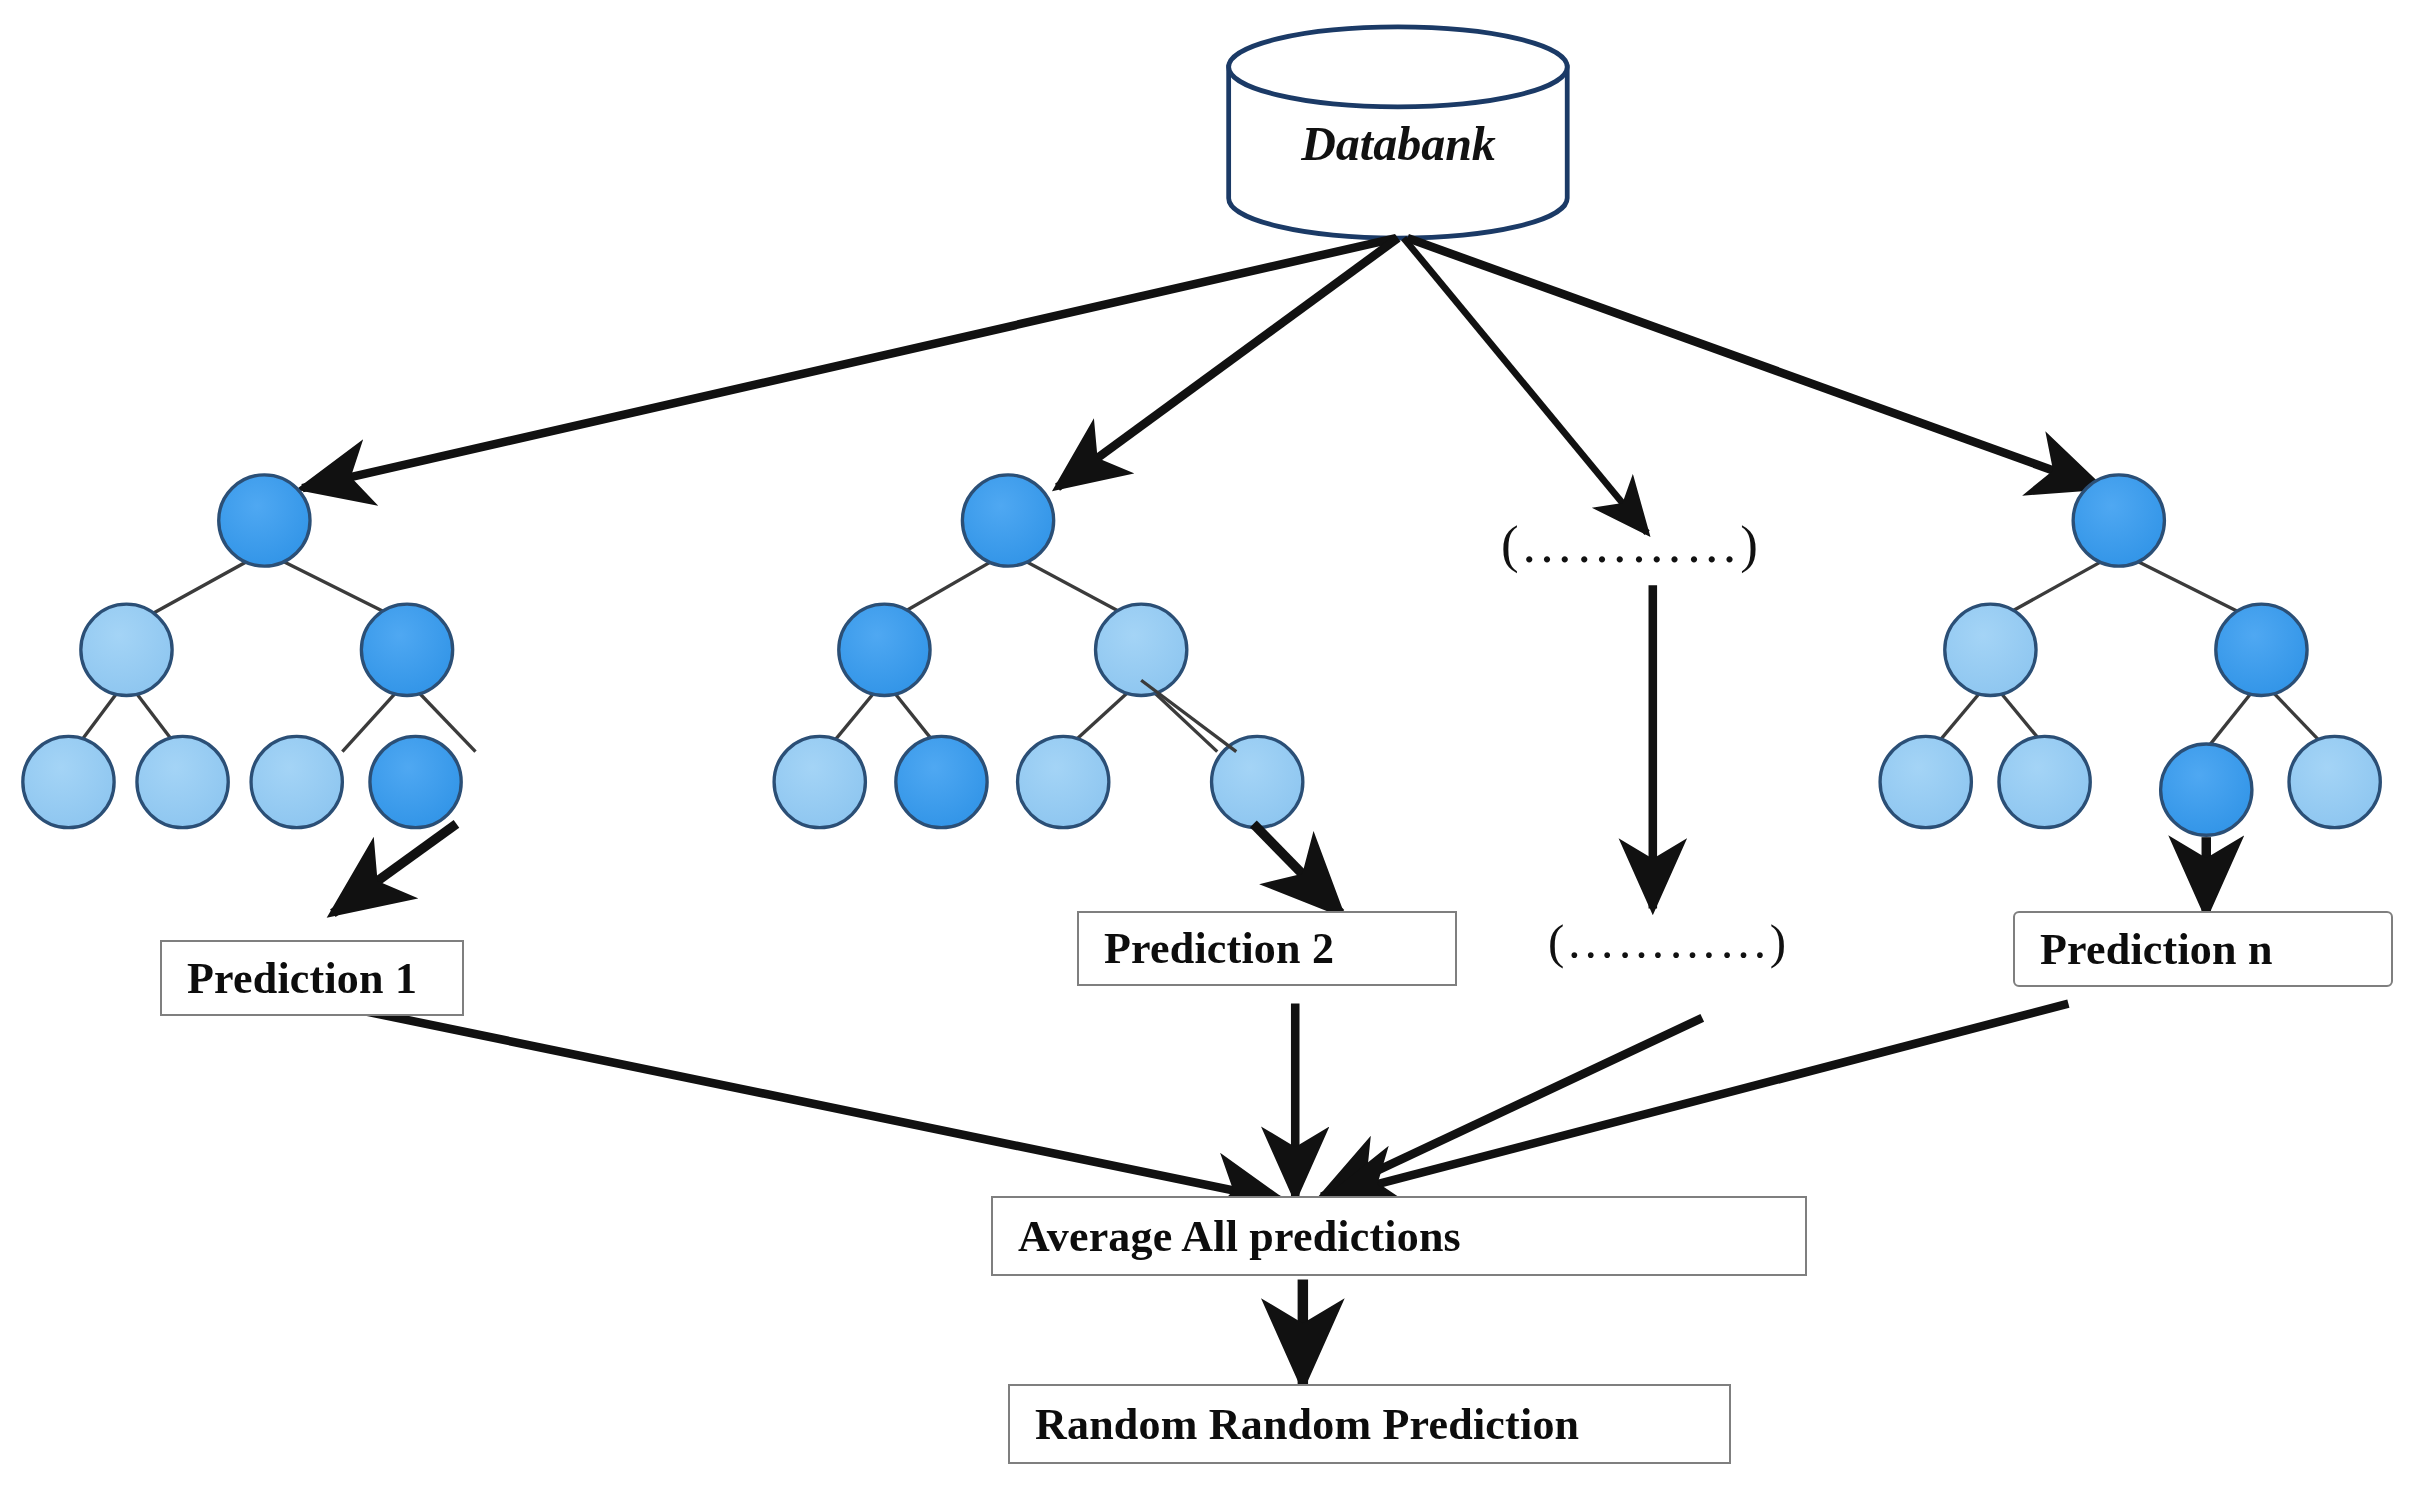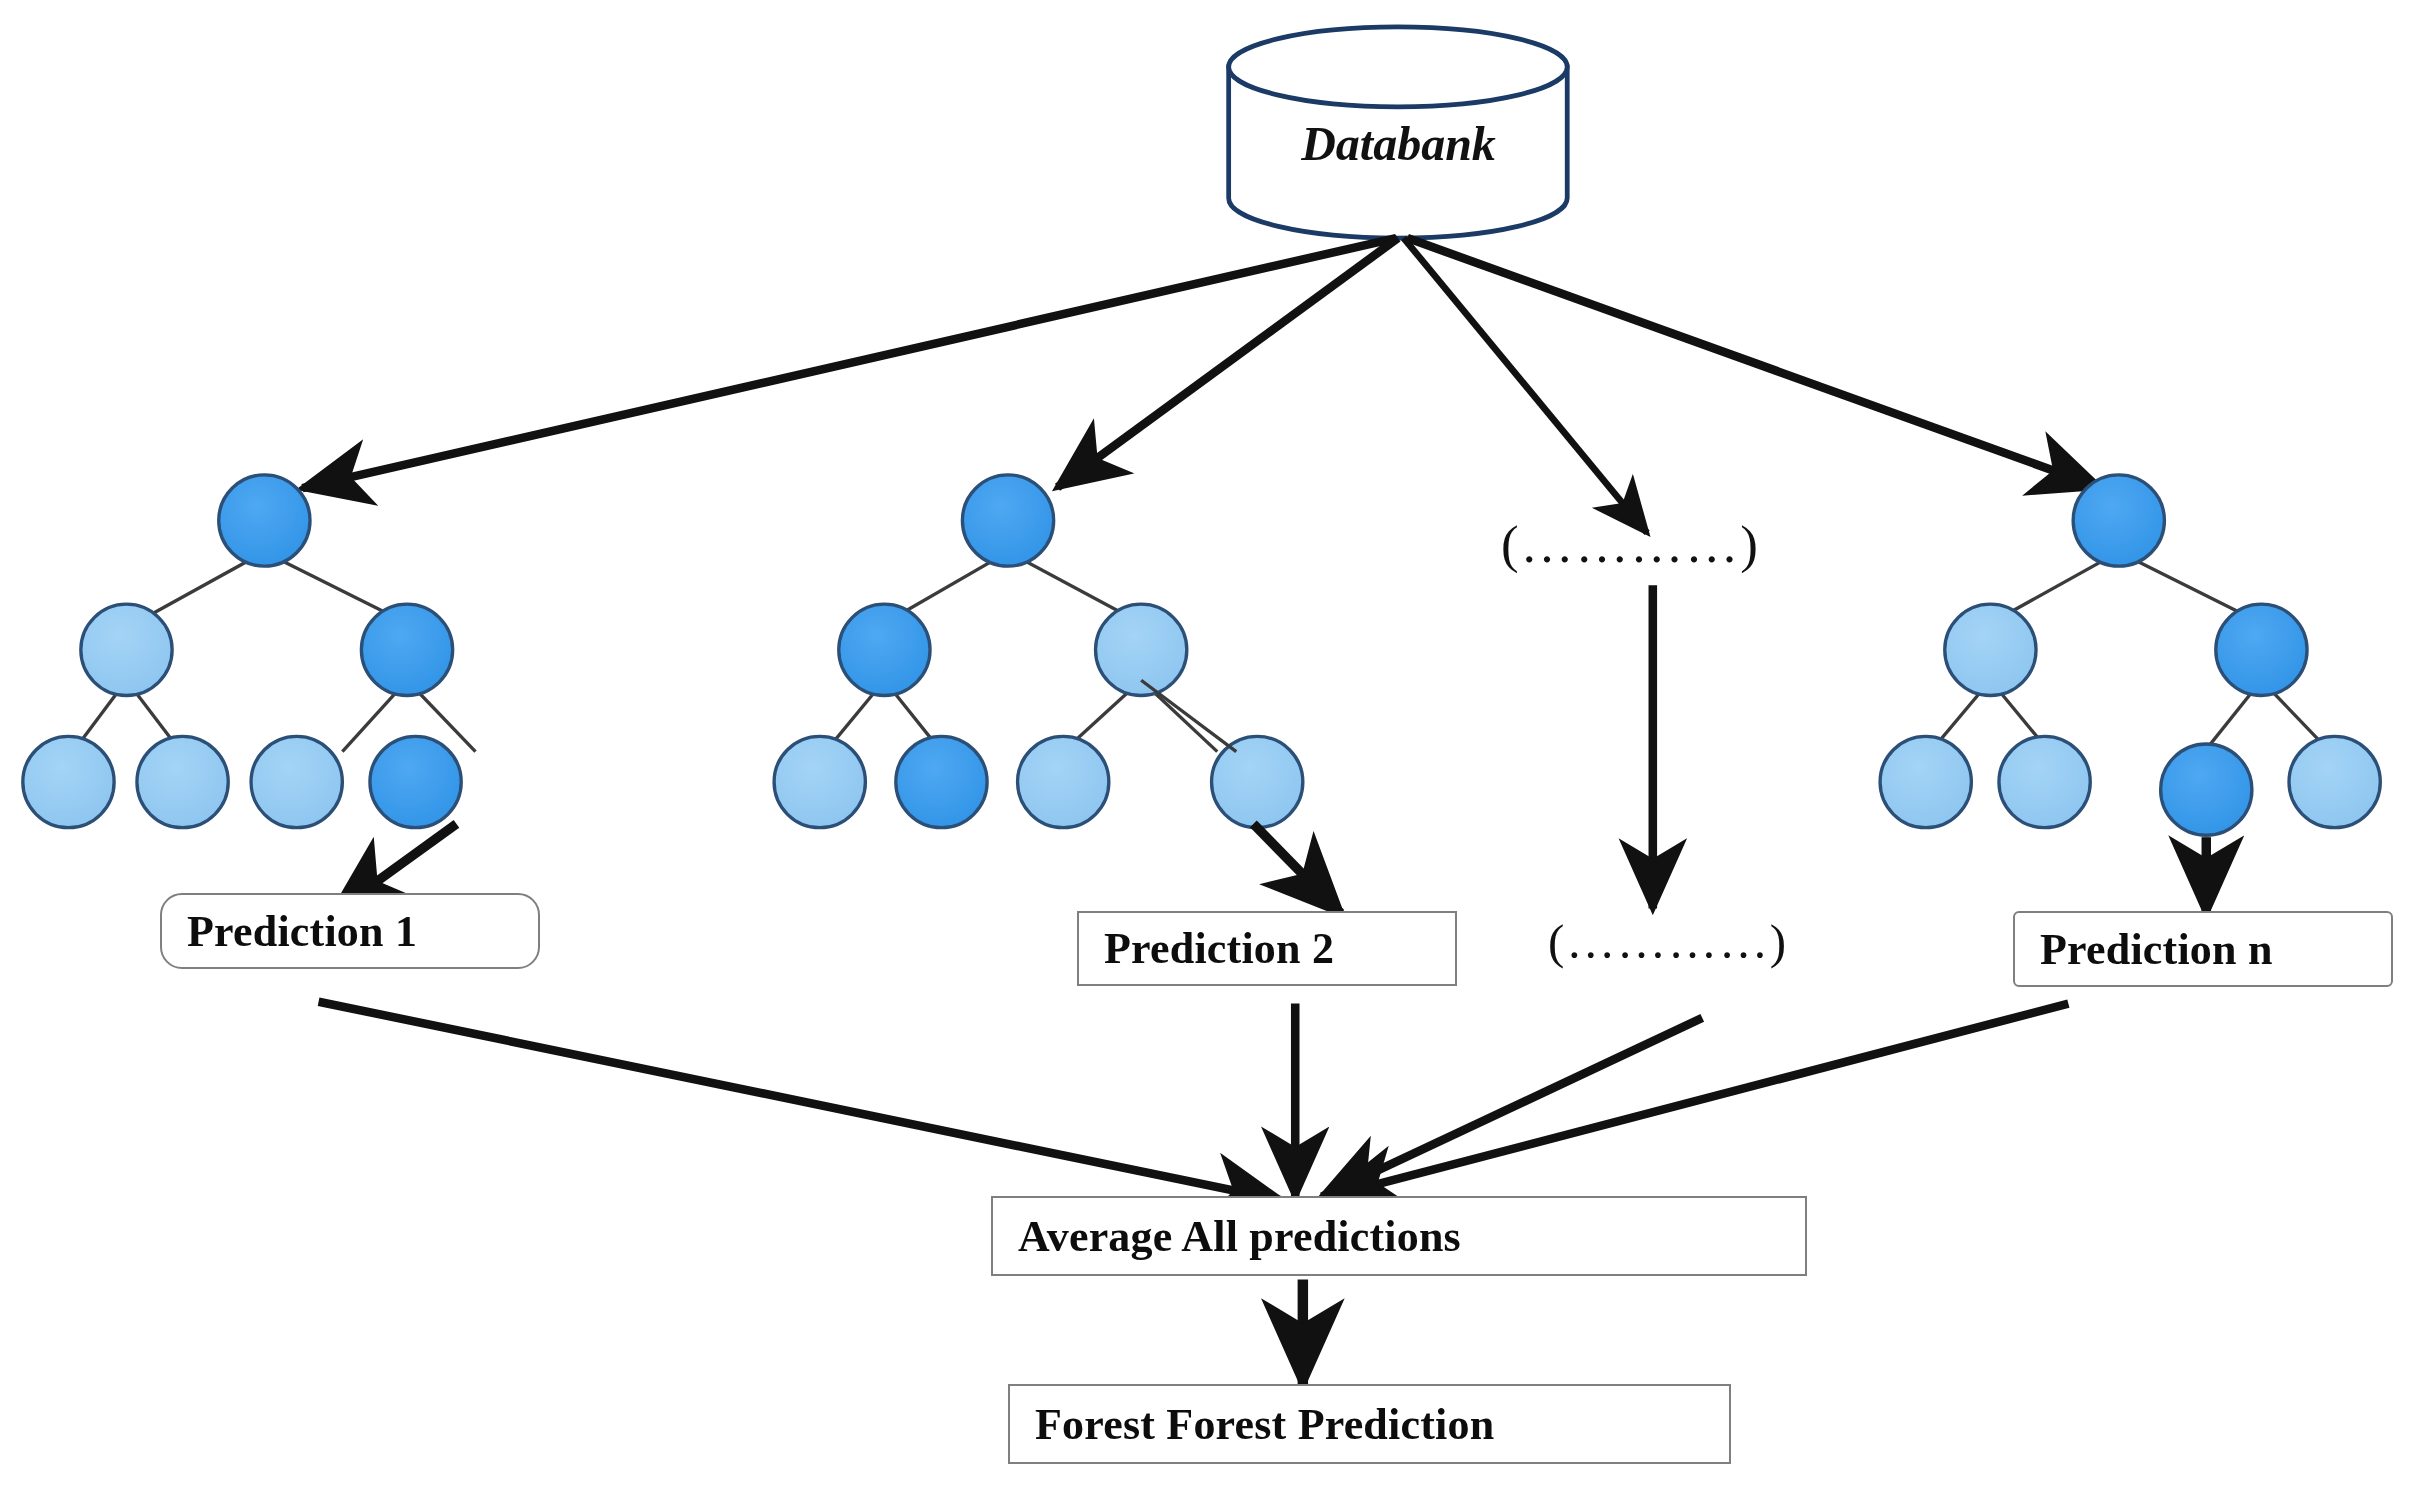--- a/index.html
+++ b/index.html
@@ -143,34 +143,34 @@
 
     <line x1="1370" y1="1345" x2="1370" y2="1455" stroke="#111111" stroke-width="11" marker-end="url(#bigArrow)" fill="none"></line>
   </svg>
 
   <div class="cylinder-text" style="left:1229px;top:116px;width:339px;text-align:center;font-size:48px;font-style:italic;">Databank</div>
 
   <div class="ellipsis" style="left:1501px;top:514px;font-size:53px;">(…………)</div>
 
   <div class="ellipsis" style="left:1548px;top:913px;font-size:49px;">(…………)</div>
 
-  <div class="boxlabel" style="left:160px;top:893px;width:380px;height:76px;border-radius:22px;">
+  <div class="boxlabel" style="left:160px;top:940px;width:304px;height:76px;">
     <span style="font-size:44px;">Prediction 1</span>
   </div>
 
   <div class="boxlabel" style="left:1077px;top:911px;width:380px;height:75px;">
     <span style="font-size:44px;">Prediction 2</span>
   </div>
 
   <div class="boxlabel" style="left:2013px;top:911px;width:380px;height:76px;border-radius:6px;">
     <span style="font-size:44px;">Prediction n</span>
   </div>
 
   <div class="boxlabel" style="left:991px;top:1196px;width:816px;height:80px;">
     <span style="font-size:44px;">Average All predictions</span>
   </div>
 
   <div class="boxlabel" style="left:1008px;top:1384px;width:723px;height:80px;">
-    <span style="font-size:44px;">Forest Forest Prediction</span>
+    <span style="font-size:44px;">Random Random Prediction</span>
   </div>
 
 </div>
 
 
 </body></html>

